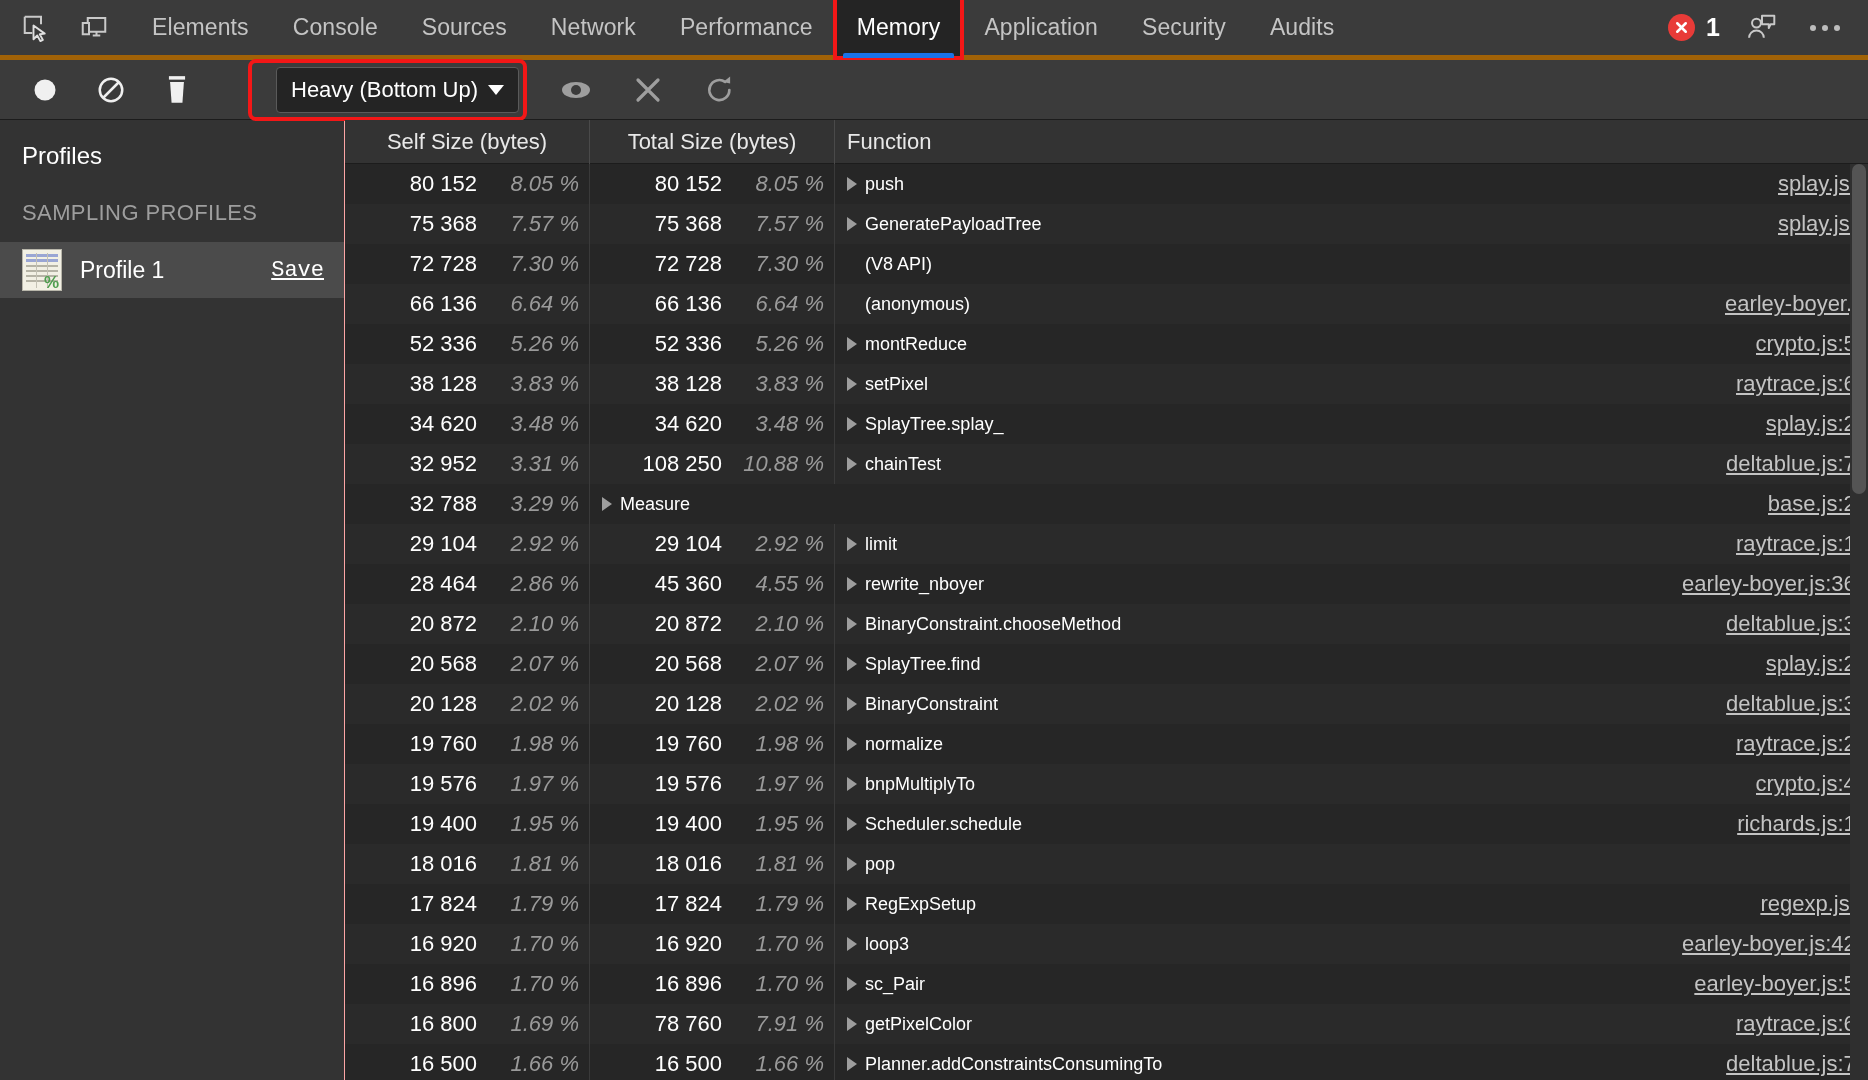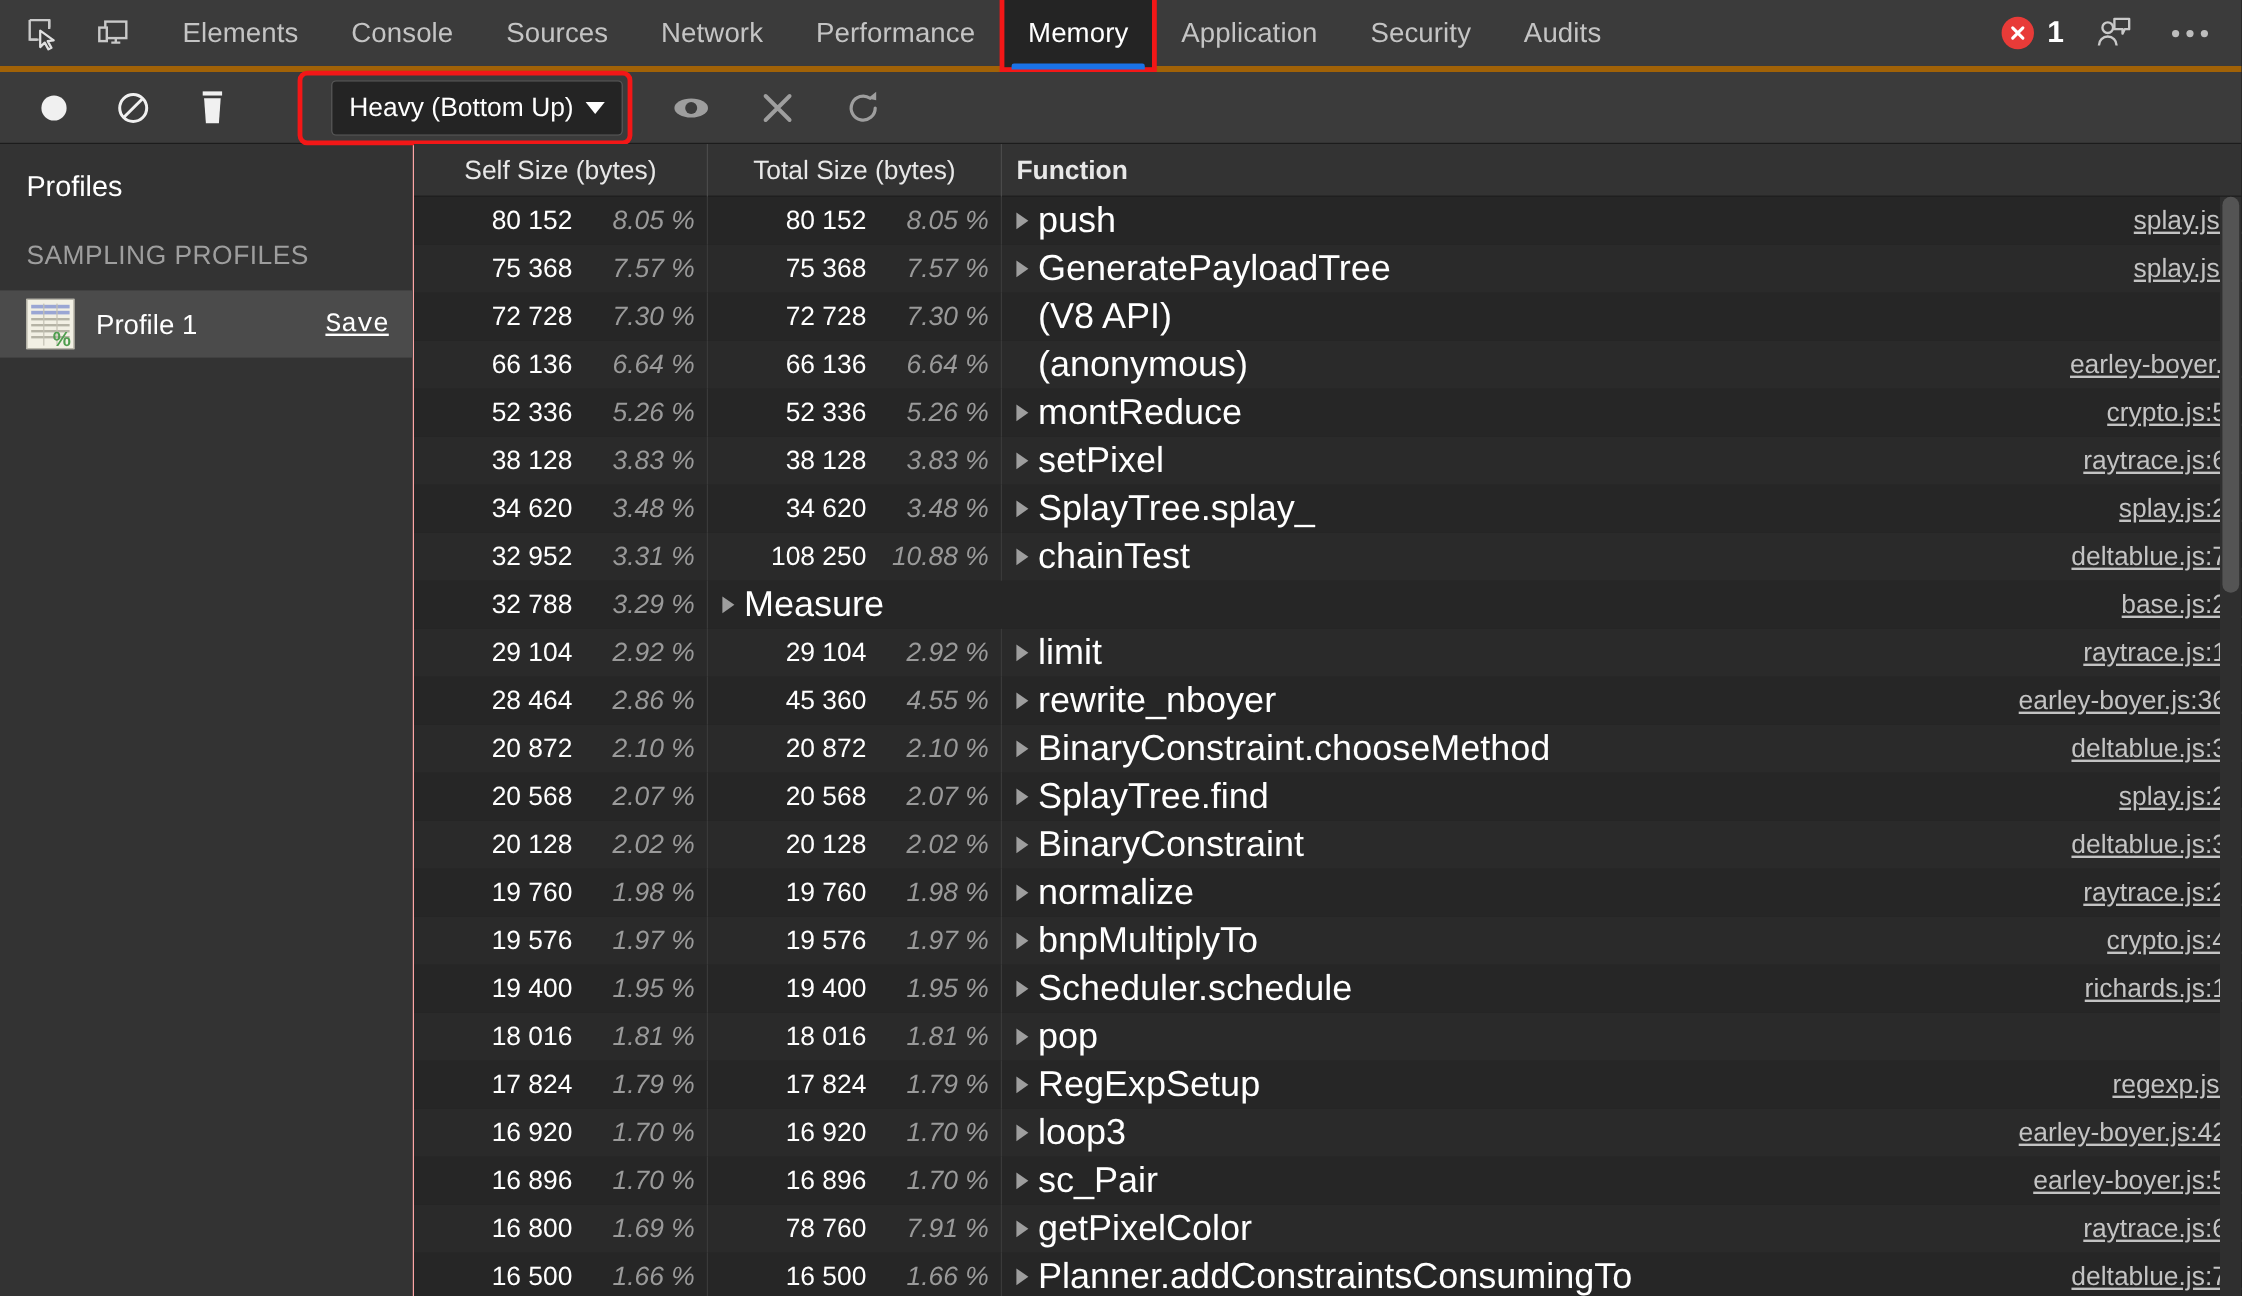--- a/index.html
+++ b/index.html
@@ -144,21 +144,21 @@
 
   
   .table-area { flex: 1; min-width: 0; position: relative; background: #242424; overflow: hidden; }
   .thead { display: flex; height: 44px; background: #333333; border-bottom: 1px solid #1c1c1c; }
   .th {
     font-size: 22px; color: #e8e8e8;
     display: flex; align-items: center; justify-content: center;
     border-right: 1px solid #4a4a4a;
     height: 44px;
   }
-  .th.fn { justify-content: flex-start; padding-left: 12px; flex: 1; border-right: none; font-weight: bold; }
+  .th.fn { justify-content: flex-start; padding-left: 12px; flex: 1; border-right: none; }
   .col-self { width: 245px; min-width: 245px; }
   .col-total { width: 245px; min-width: 245px; }
 
   .trow { display: flex; height: 40px; align-items: center; }
   .trow:nth-child(odd) { background: #262626; }
   .trow:nth-child(even) { background: #2a2a2a; }
   .cell-num {
     width: 245px; min-width: 245px; height: 40px;
     display: flex; align-items: center; justify-content: flex-end;
     border-right: 1px solid #3a3a3a;
@@ -170,21 +170,21 @@
     flex: 1; min-width: 0; height: 40px;
     display: flex; align-items: center;
     padding-left: 12px; gap: 8px; overflow: hidden;
   }
   .disc {
     width: 0; height: 0; flex-shrink: 0;
     border-top: 7px solid transparent; border-bottom: 7px solid transparent;
     border-left: 10px solid #9e9e9e;
   }
   .disc.hidden { visibility: hidden; }
-  .fn-name { font-size: 30px; color: #ffffff; white-space: nowrap; }
+  .fn-name { font-size: 18px; color: #ffffff; white-space: nowrap; }
   .fn-url {
     margin-left: auto; font-size: 22px; color: #c3c3c3;
     text-decoration: underline; white-space: nowrap;
     padding-right: 0; overflow: hidden;
     flex-shrink: 0;
   }
   .url-clip { overflow: hidden; margin-left: auto; max-width: 260px; display: flex; justify-content: flex-end; }
 
   .vscroll {
     position: absolute; top: 44px; right: 0; width: 18px; bottom: 0;

